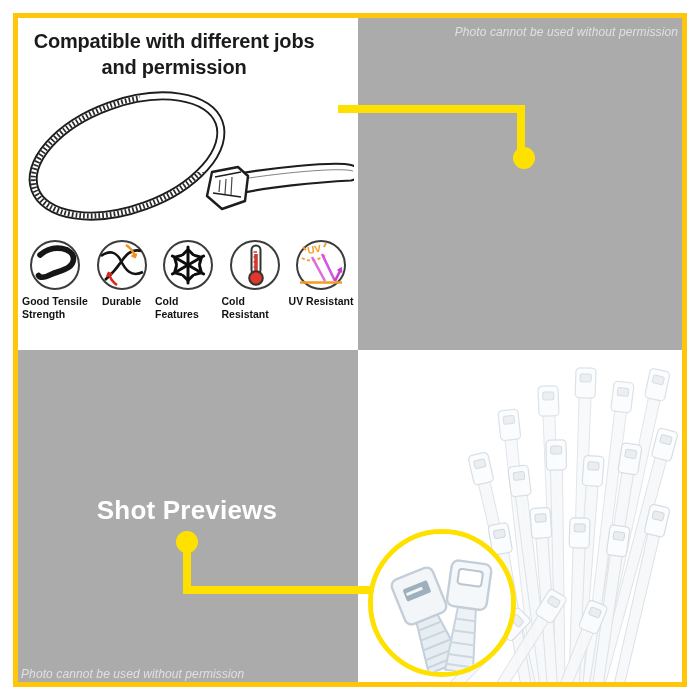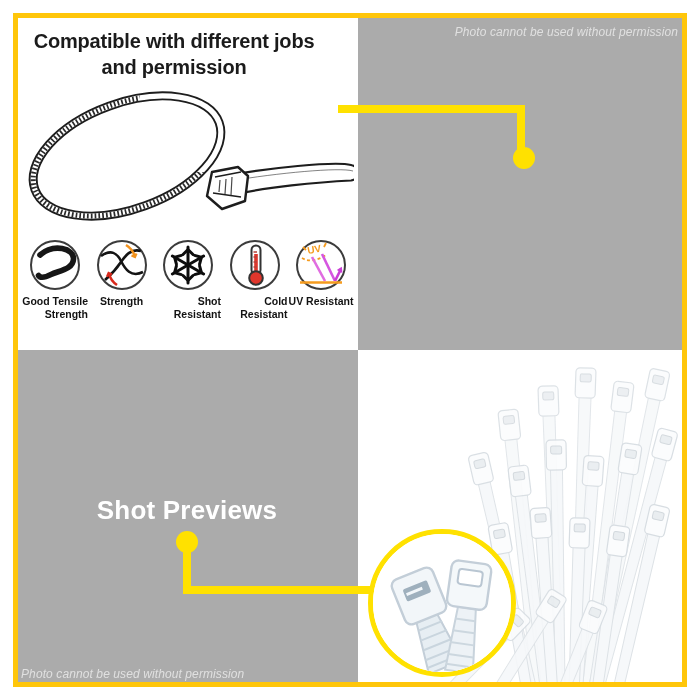--- a/index.html
+++ b/index.html
@@ -28,21 +28,21 @@
   .illu{position:absolute;left:22px;top:84px;width:332px;height:152px;z-index:4;}
 
   
   .features{
     position:absolute;left:22px;top:239px;width:332px;display:flex;
     justify-content:space-between;z-index:5;
   }
   .feature{width:66px;display:flex;flex-direction:column;align-items:center;}
   .feature svg{width:52px;height:52px;}
   .flabel{
-    margin-top:4px;text-align:right;font-weight:bold;font-size:10.5px;
+    margin-top:4px;text-align:left;font-weight:bold;font-size:10.5px;
     line-height:12.5px;color:#121212;
   }
 
   
   .perm{
     position:absolute;font-size:12px;font-style:italic;
     color:var(--permission-gray,#E0E0E0);z-index:30;letter-spacing:0.1px;
   }
   .perm-top{top:25px;right:22px;text-align:right;}
   .perm-bottom{left:21px;top:667px;}
@@ -128,21 +128,21 @@
     <div class="feature">
       <svg viewBox="0 0 52 52">
         <circle cx="26" cy="26" r="24" fill="#ffffff" stroke="#3c3c3c" stroke-width="2"></circle>
         <path d="M5,17 C15,10 21,14 25,22 C29,30 35,39 47,33" fill="none" stroke="#141414" stroke-width="2.6"></path>
         <path d="M9,41 C17,34 21,29 25,23 C29,17 35,9 45,12" fill="none" stroke="#141414" stroke-width="2.6"></path>
         <path d="M30,6 C35,9 37.5,13 38.8,17.5" fill="none" stroke="#F2921D" stroke-width="2.6"></path>
         <path d="M35.5,16.5 L39,18 L40.5,14.5" fill="none" stroke="#F2921D" stroke-width="2.2"></path>
         <path d="M21,46 C16.5,43 14,39 12.8,34.5" fill="none" stroke="#DA291C" stroke-width="2.6"></path>
         <path d="M16,35.5 L12.6,34 L11,37.8" fill="none" stroke="#DA291C" stroke-width="2.2"></path>
       </svg>
-      <div class="flabel">Strength</div>
+      <div class="flabel">Durable</div>
     </div>
 
     <div class="feature">
       <svg viewBox="0 0 52 52">
         <circle cx="26" cy="26" r="24" fill="#ffffff" stroke="#3c3c3c" stroke-width="2"></circle>
         <g stroke="#0d0d0d" stroke-width="3" stroke-linecap="round" fill="none">
           <g transform="translate(26 26)">
             <g>
               <line y1="-18" y2="18"></line>
               <path d="M-5,-10.5 L0,-15.5 L5,-10.5"></path>
@@ -154,21 +154,21 @@
                 <path d="M-5,10.5 L0,15.5 L5,10.5"></path>
             </g>
             <g transform="rotate(120)">
               <line y1="-18" y2="18"></line>
               <path d="M-5,-10.5 L0,-15.5 L5,-10.5"></path>
                 <path d="M-5,10.5 L0,15.5 L5,10.5"></path>
             </g>
           </g>
         </g>
       </svg>
-      <div class="flabel">Shot Resistant</div>
+      <div class="flabel">Cold Features</div>
     </div>
 
     <div class="feature">
       <svg viewBox="0 0 52 52">
         <circle cx="26" cy="26" r="24" fill="#ffffff" stroke="#3c3c3c" stroke-width="2"></circle>
         <rect x="22.5" y="6.5" width="9" height="29" rx="4.5" fill="#ffffff" stroke="#333333" stroke-width="2"></rect>
         <rect x="25.2" y="15" width="3.6" height="22" fill="#E0362C"></rect>
         <circle cx="27" cy="39" r="6.8" fill="#E0362C" stroke="#333333" stroke-width="2"></circle>
         <path d="M24.5,13 H28 M24.5,18 H28 M24.5,23 H28 M24.5,28 H28" stroke="#b6433a" stroke-width="1.4"></path>
       </svg>

